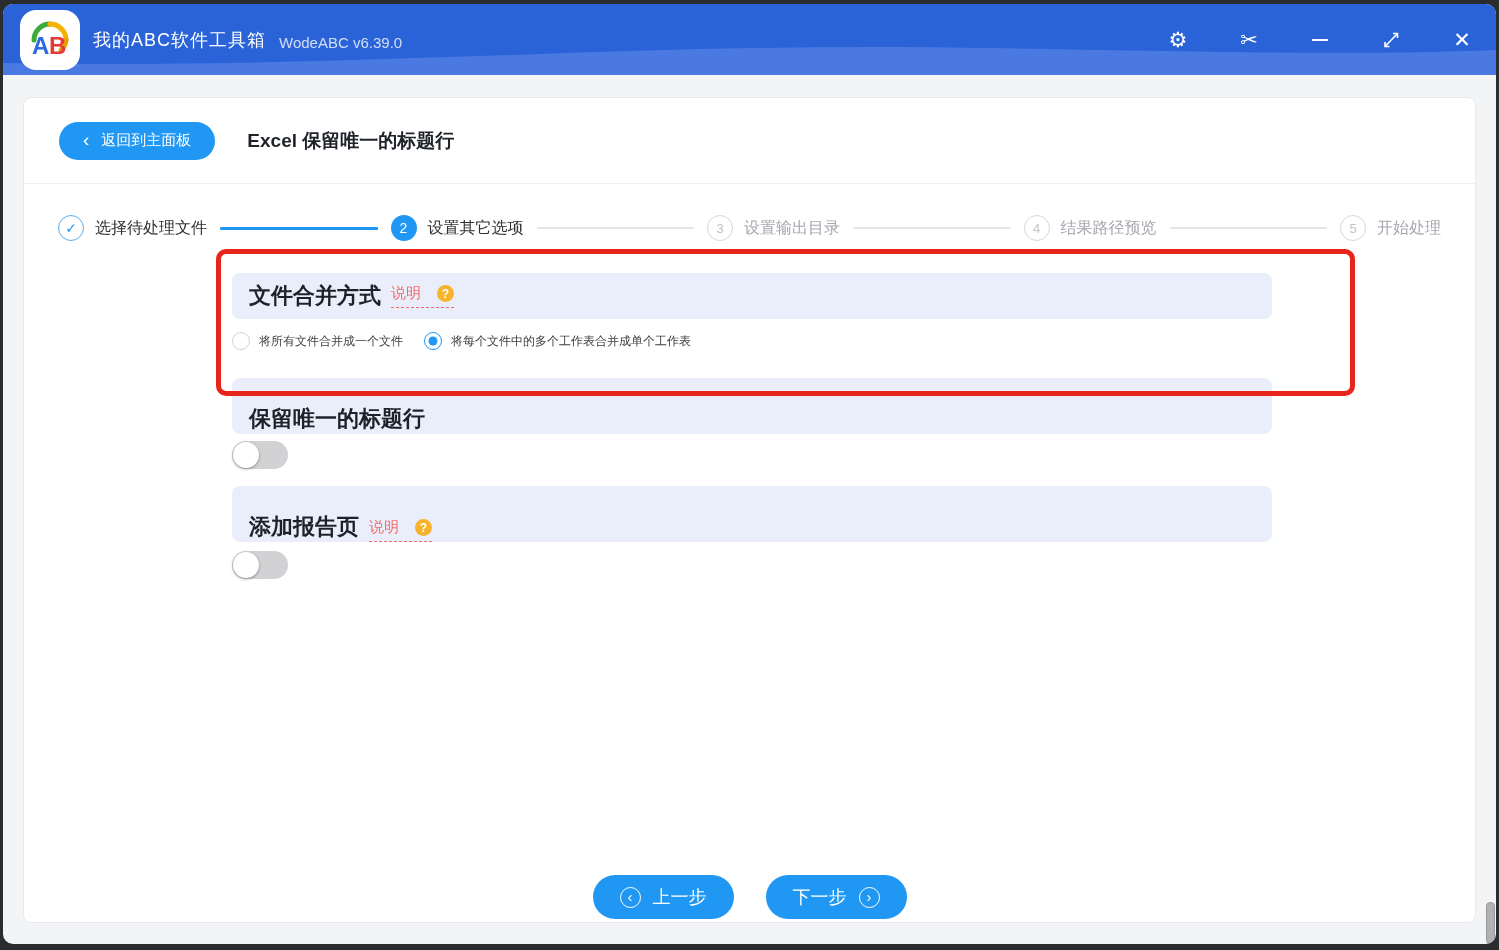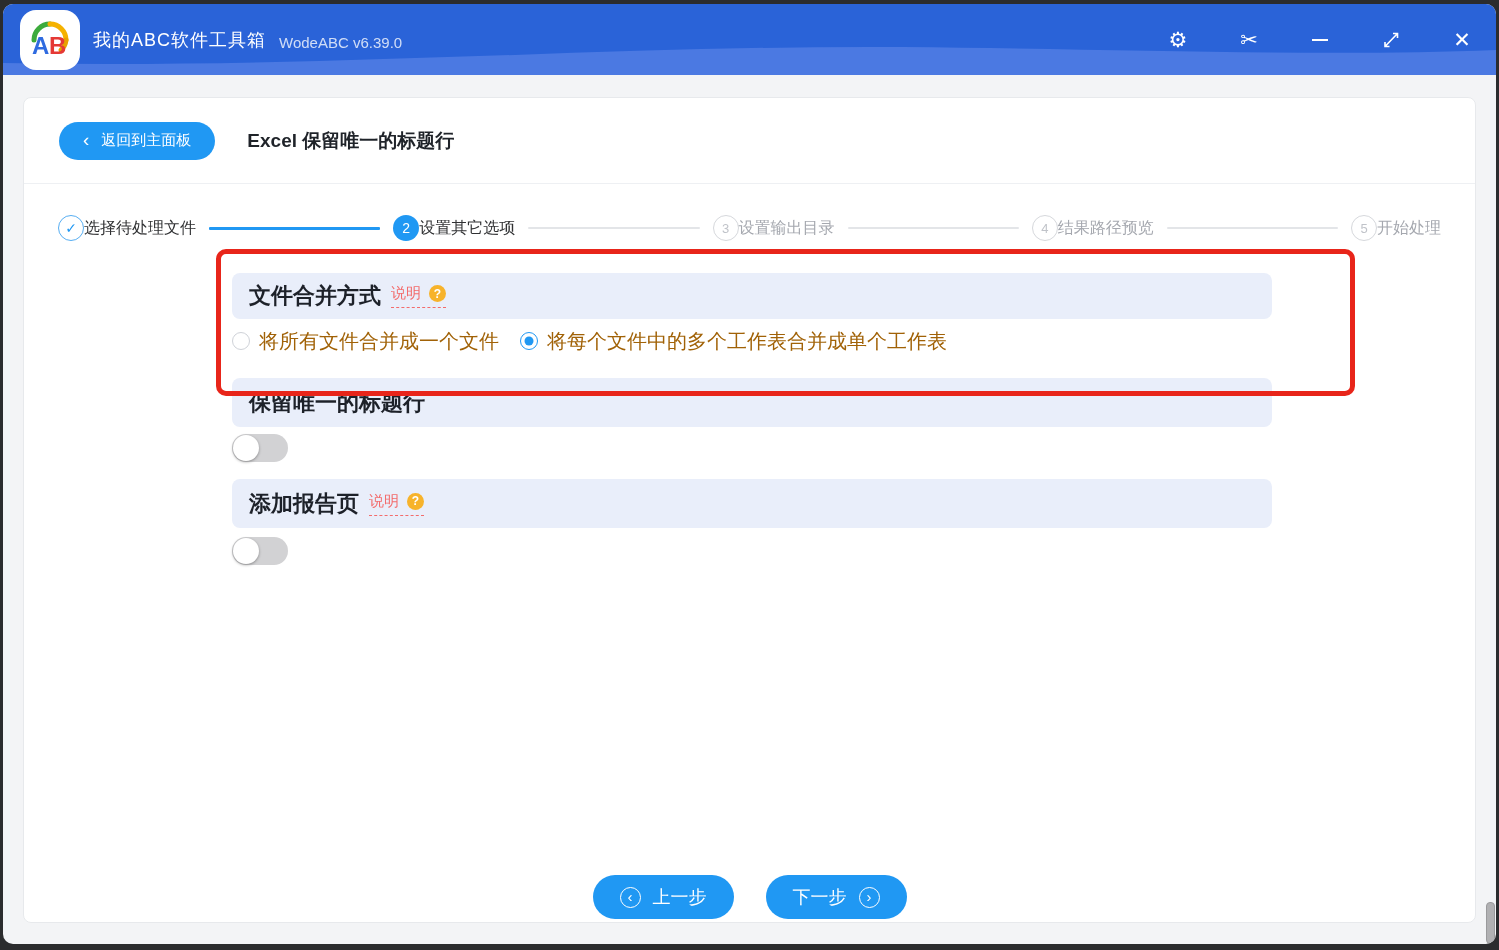--- a/index.html
+++ b/index.html
@@ -58,55 +58,55 @@
     display:flex; align-items:center; padding:0 34px; margin-top:18px; height:52px;
   }
   .step{ display:flex; align-items:center; flex:0 0 auto; }
   .badge{
     width:26px; height:26px; border-radius:50%; display:flex; align-items:center;
     justify-content:center; font-size:13px; flex:0 0 auto;
   }
   .badge.done{ border:1.5px solid #57aef2; color:#2098f3; font-size:14px; background:#fff; }
   .badge.active{ background:#2098f3; color:#fff; border:none; font-size:14px; }
   .badge.pending{ border:1px solid #d6d8dc; color:#c0c3c9; background:#fff; }
-  .slabel{ font-size:16px; white-space:nowrap; }
+  .slabel{ font-size:16px; margin-left:11px; white-space:nowrap; }
   .slabel.dark{ color:#303133; }
   .slabel.gray{ color:#a5a8af; }
   .conn{ flex:1 1 auto; height:2px; margin:0 13px; border-radius:1px; }
   .conn.done{ background:#2098f3; height:3px; }
   .conn.todo{ background:#e3e5e8; height:2px; }
   
   .content{ margin-left:208px; width:1040px; }
   .panel{
     background:#e9eefa; border-radius:8px; height:46px; display:flex; align-items:center;
     padding-left:17px;
   }
-  .panel.small{ height:49px; }
+  .panel.small{ height:56px;align-items:flex-end; }
   .panel-title{ font-size:22px; font-weight:bold; color:#1d2129; }
-  .help-wrap{ margin-left:10px; display:flex; align-items:center; gap:8px;
+  .help-wrap{ margin-left:10px; display:flex; align-items:center; gap:16px;
     border-bottom:1px dashed #f36c6c; padding-bottom:4px; cursor:pointer; }
   .help-link{ color:#f36c6c; font-size:15px; }
   .help-icon{
     width:17px; height:17px; border-radius:50%; background:#f7b32b; color:#fff;
     font-size:12px; font-weight:bold; display:flex; align-items:center; justify-content:center;
   }
   .m-merge{ margin-top:19px; }
   .radio-row{ margin-top:4px; height:36px; display:flex; align-items:center; }
   .radio{ display:flex; align-items:center; cursor:pointer; margin-right:21px; }
   .radio:last-child{ margin-right:16px; }
   .rb{
     width:18px; height:18px; border-radius:50%; border:1px solid #cfd2d8; background:#fff;
     flex:0 0 auto; margin-right:9px; position:relative;
   }
   .rb.checked{ border:1.5px solid #2098f3; }
   .rb.checked::after{
     content:""; position:absolute; left:50%; top:50%; width:9px; height:9px;
     transform:translate(-50%,-50%); border-radius:50%; background:#2098f3;
   }
-  .radio-label{ font-size:20px; color:#a16207; white-space:nowrap; }
+  .radio-label{ font-size:12px; color:#404040; white-space:nowrap; }
   .m-keep{ margin-top:19px; }
   .m-report{ margin-top:17px; }
   .toggle{
     margin-top:7px; width:56px; height:28px; border-radius:14px; background:#d2d2d4;
     position:relative; cursor:pointer;
   }
   .toggle .knob{
     position:absolute; left:1px; top:1px; width:26px; height:26px; border-radius:50%;
     background:#fff; box-shadow:0 1px 3px rgba(0,0,0,.35);
   }

